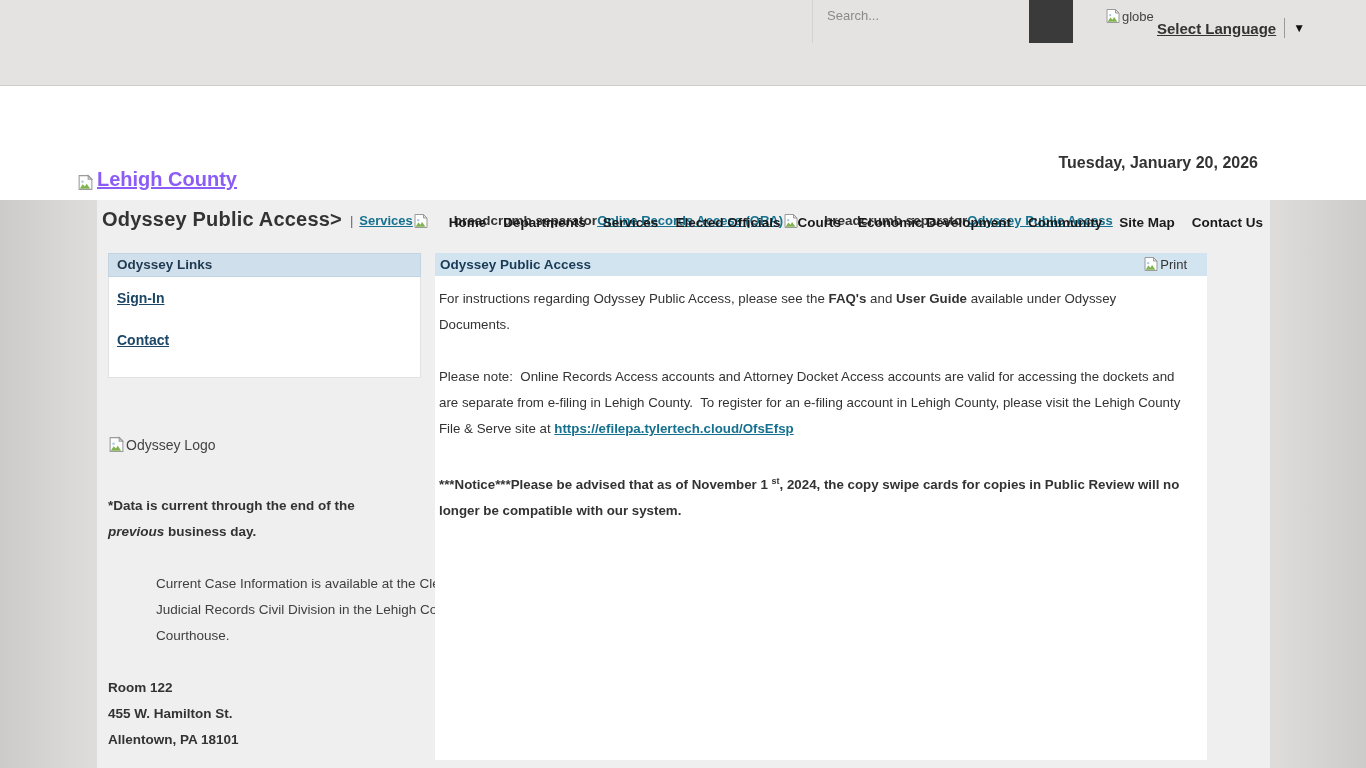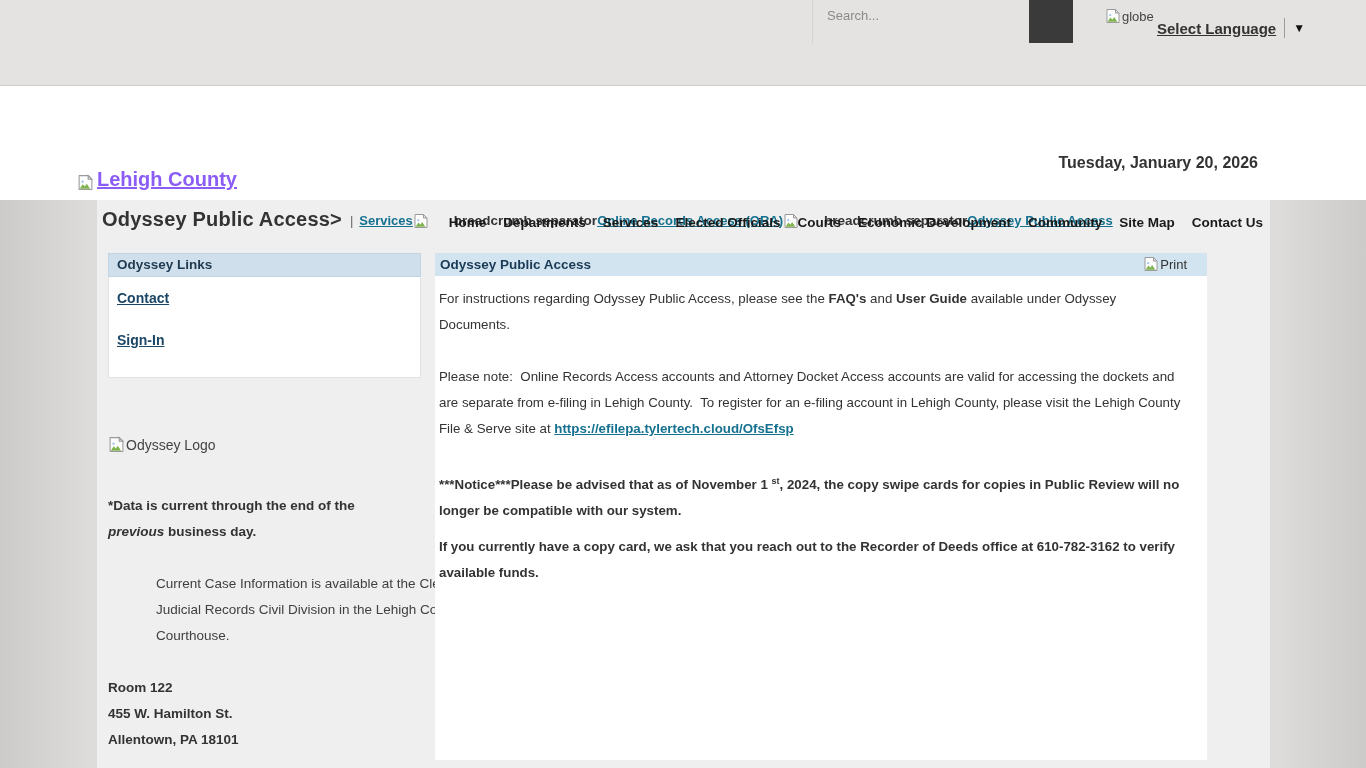--- a/index.html
+++ b/index.html
@@ -326,22 +326,22 @@
       </span>
       <a class="crumb-link">Odyssey Public Access</a>
     </div>
 
     <div class="columns">
 
       <div class="sidebar">
         <div class="links-box">
           <div class="links-box-header">Odyssey Links</div>
           <div class="links-box-body">
+            <div class="side-link-row"><a class="side-link">Sign-In</a></div>
             <div class="side-link-row"><a class="side-link">Contact</a></div>
-            <div class="side-link-row"><a class="side-link">Sign-In</a></div>
           </div>
         </div>
 
         <div class="odyssey-logo-wrap">
           <svg class="bi" width="17" height="17" viewBox="0 0 16 16">
               <use href="#broken-img-glyph"></use>
             </svg><span>Odyssey Logo</span>
         </div>
 
         <div class="sb-bold"><span>*Data is current through the end of the </span><i>previous</i><span> business day.</span></div>
@@ -365,19 +365,18 @@
               <span>Print</span>
           </button>
         </div>
         <div class="panel-body">
           <p><span>For instructions regarding Odyssey Public Access, please see the </span><span class="inline-bold">FAQ's</span><span> and </span><span class="inline-bold">User Guide</span><span> available under Odyssey Documents.</span></p>
 
           <p class="gap-above"><span>Please note:  Online Records Access accounts and Attorney Docket Access accounts are valid for accessing the dockets and are separate from e-filing in Lehigh County.  To register for an e-filing account in Lehigh County, please visit the Lehigh County File &amp; Serve site at </span><a class="body-link">https://efilepa.tylertech.cloud/OfsEfsp</a></p>
 
           <p class="bold-para gap-above"><span>***Notice***Please be advised that as of November 1 </span><sup>st</sup><span>, 2024, the copy swipe cards for copies in Public Review will no longer be compatible with our system.</span></p>
 
-          <p class="bold-para">If you currently have a copy card, we ask that you reach out to the Recorder of Deeds office at 610-782-3162 to verify available funds.</p>
         </div>
       </div>
     </div>
 
   </div>
 </div>
 
 </body></html>

